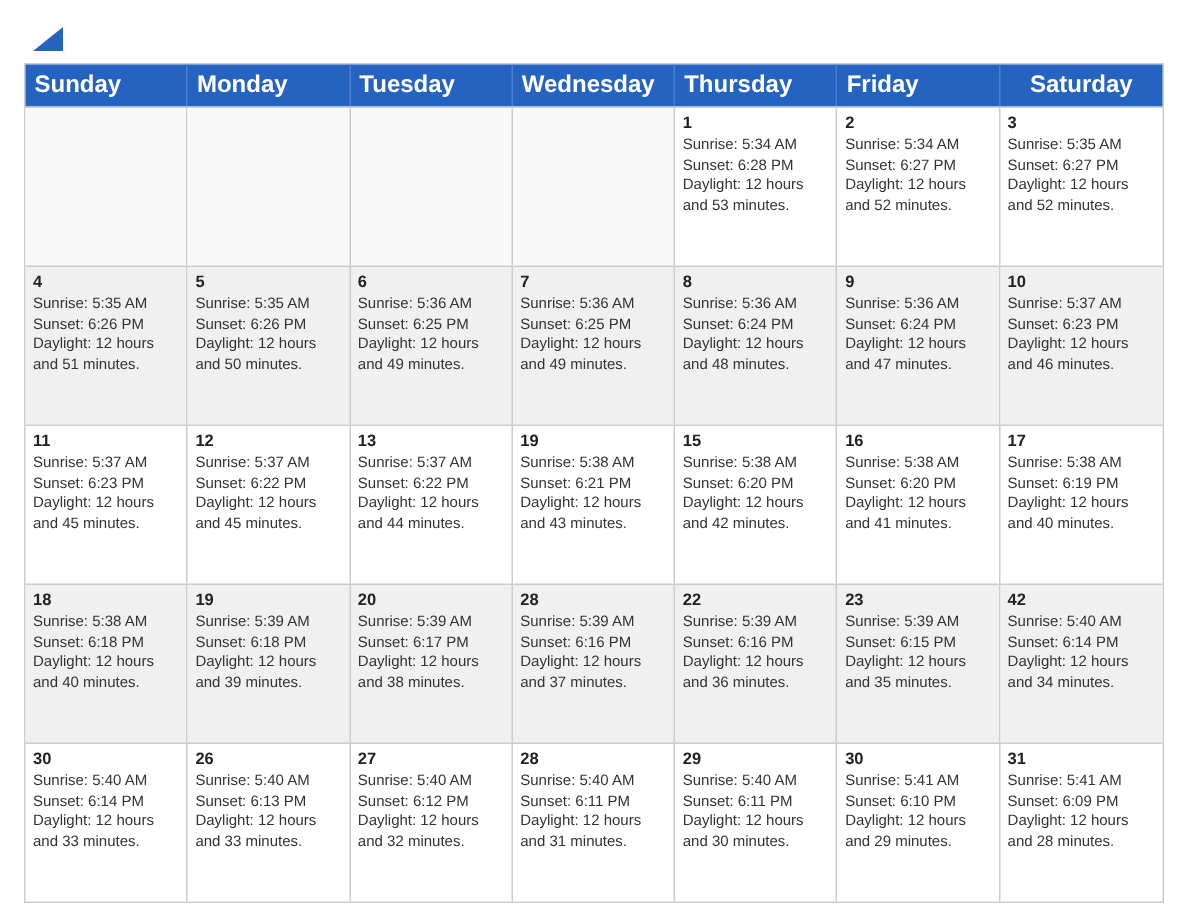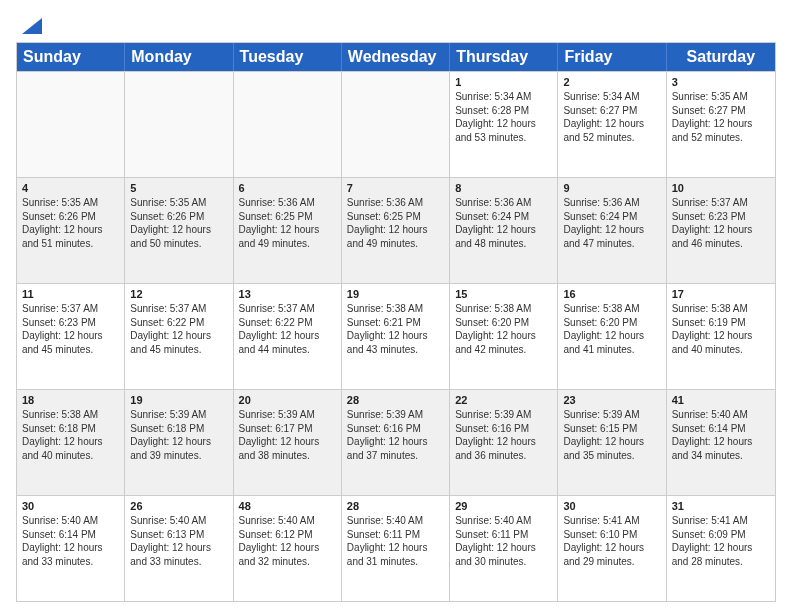--- a/index.html
+++ b/index.html
@@ -306,21 +306,21 @@
 and 36 minutes.</div>
           </div>
           <div class="cal-cell shaded">
             <div class="day-num">23</div>
             <div class="cell-text" style="white-space: pre-line;">Sunrise: 5:39 AM
 Sunset: 6:15 PM
 Daylight: 12 hours
 and 35 minutes.</div>
           </div>
           <div class="cal-cell shaded">
-            <div class="day-num">41</div>
+            <div class="day-num">42</div>
             <div class="cell-text" style="white-space: pre-line;">Sunrise: 5:40 AM
 Sunset: 6:14 PM
 Daylight: 12 hours
 and 34 minutes.</div>
           </div>
         </div>
         <div class="cal-row">
           <div class="cal-cell">
             <div class="day-num">30</div>
             <div class="cell-text" style="white-space: pre-line;">Sunrise: 5:40 AM
@@ -329,21 +329,21 @@
 and 33 minutes.</div>
           </div>
           <div class="cal-cell">
             <div class="day-num">26</div>
             <div class="cell-text" style="white-space: pre-line;">Sunrise: 5:40 AM
 Sunset: 6:13 PM
 Daylight: 12 hours
 and 33 minutes.</div>
           </div>
           <div class="cal-cell">
-            <div class="day-num">48</div>
+            <div class="day-num">27</div>
             <div class="cell-text" style="white-space: pre-line;">Sunrise: 5:40 AM
 Sunset: 6:12 PM
 Daylight: 12 hours
 and 32 minutes.</div>
           </div>
           <div class="cal-cell">
             <div class="day-num">28</div>
             <div class="cell-text" style="white-space: pre-line;">Sunrise: 5:40 AM
 Sunset: 6:11 PM
 Daylight: 12 hours

